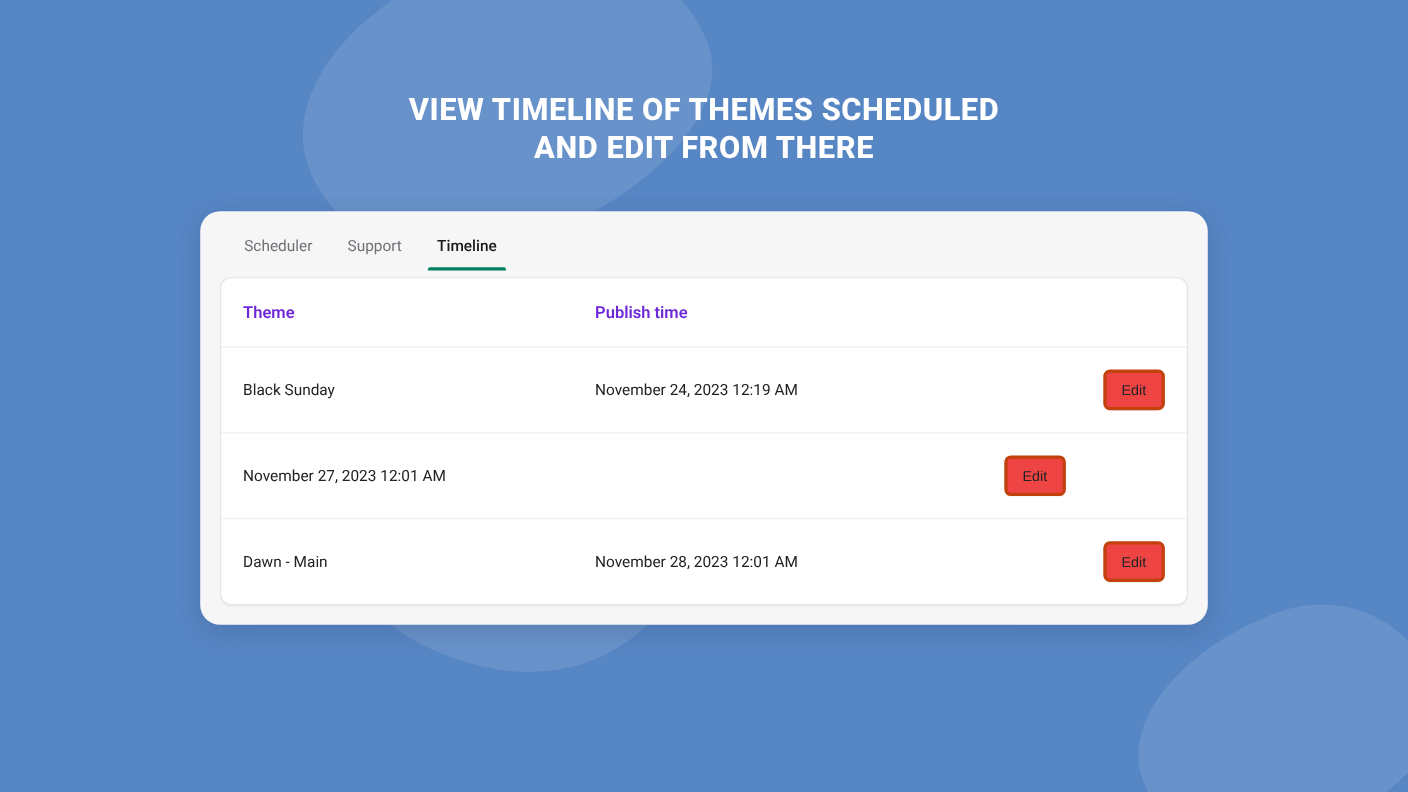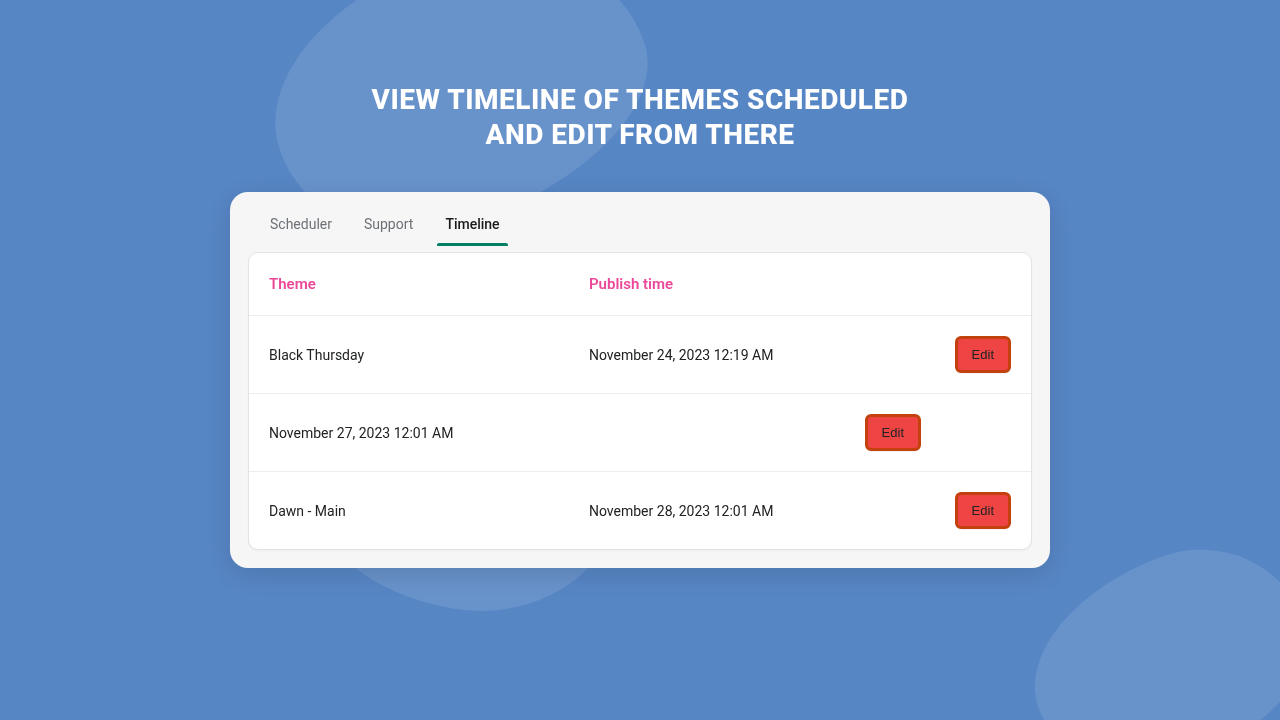--- a/index.html
+++ b/index.html
@@ -45,21 +45,21 @@
     font-size: 28px;
     line-height: 1.25;
     padding-top: 82px;
     padding-bottom: 40px;
     text-transform: uppercase;
   }
 
   .panel {
     position: relative;
     z-index: 2;
-    width: 820px;
+    width: 916px;
     margin: 0 auto;
     background: #f6f6f7;
     border-radius: 18px;
     box-shadow: 0 6px 24px rgba(0,0,0,0.12);
     padding: 0 0 18px 0;
   }
 
   .tabs {
     display: flex;
     gap: 0;
@@ -102,21 +102,21 @@
     align-items: center;
     padding: 20px 20px;
     border-top: 1px solid #eceded;
     font-size: 14px;
     color: #202223;
   }
   .row:first-child { border-top: none; }
   .row.header {
     font-weight: 600;
     font-size: 15px;
-    color: #ec4899;
+    color: #6d28d9;
     padding: 22px 20px;
   }
   .row.header .col-action { }
 
   .col-theme { }
   .col-time  { }
   .col-action { text-align: right; }
 
   .edit-btn {
     display: inline-block;
@@ -153,21 +153,21 @@
 
   <div class="card">
 
     <div class="row header">
       <div class="col-theme">Theme</div>
       <div class="col-time">Publish time</div>
       <div class="col-action"></div>
     </div>
 
     <div class="row">
-      <div class="col-theme">Black Thursday</div>
+      <div class="col-theme">Black Sunday</div>
       <div class="col-time">November 24, 2023 12:19 AM</div>
       <div class="col-action">
         <button class="edit-btn">Edit</button>
       </div>
     </div>
 
     <div class="row">
       <div class="col-time">November 27, 2023 12:01 AM</div>
       <div class="col-action">
         <button class="edit-btn">Edit</button>

